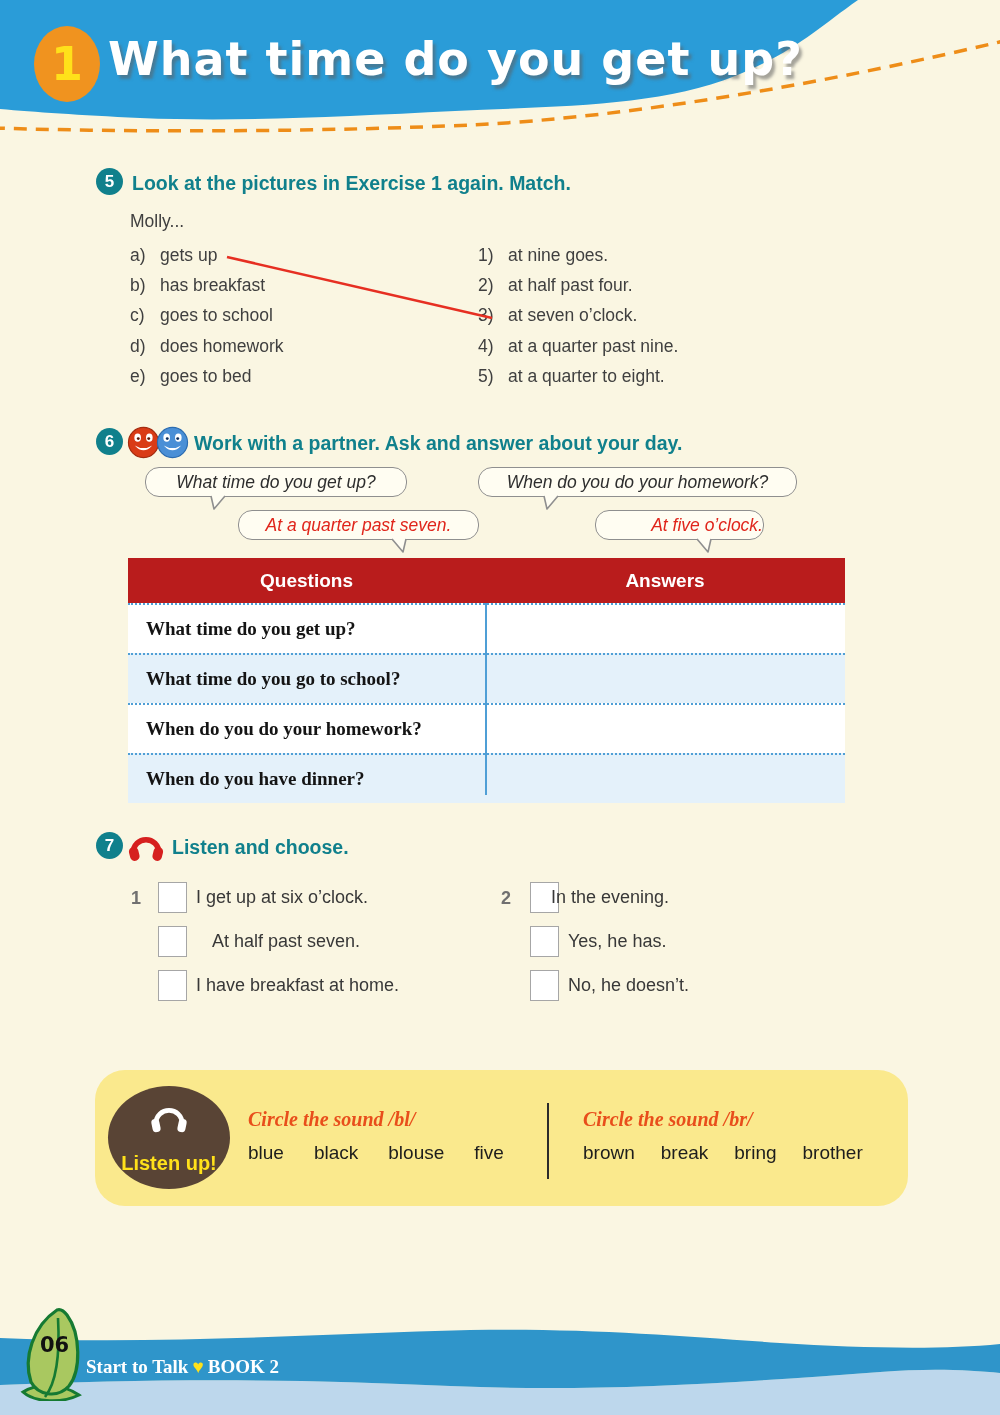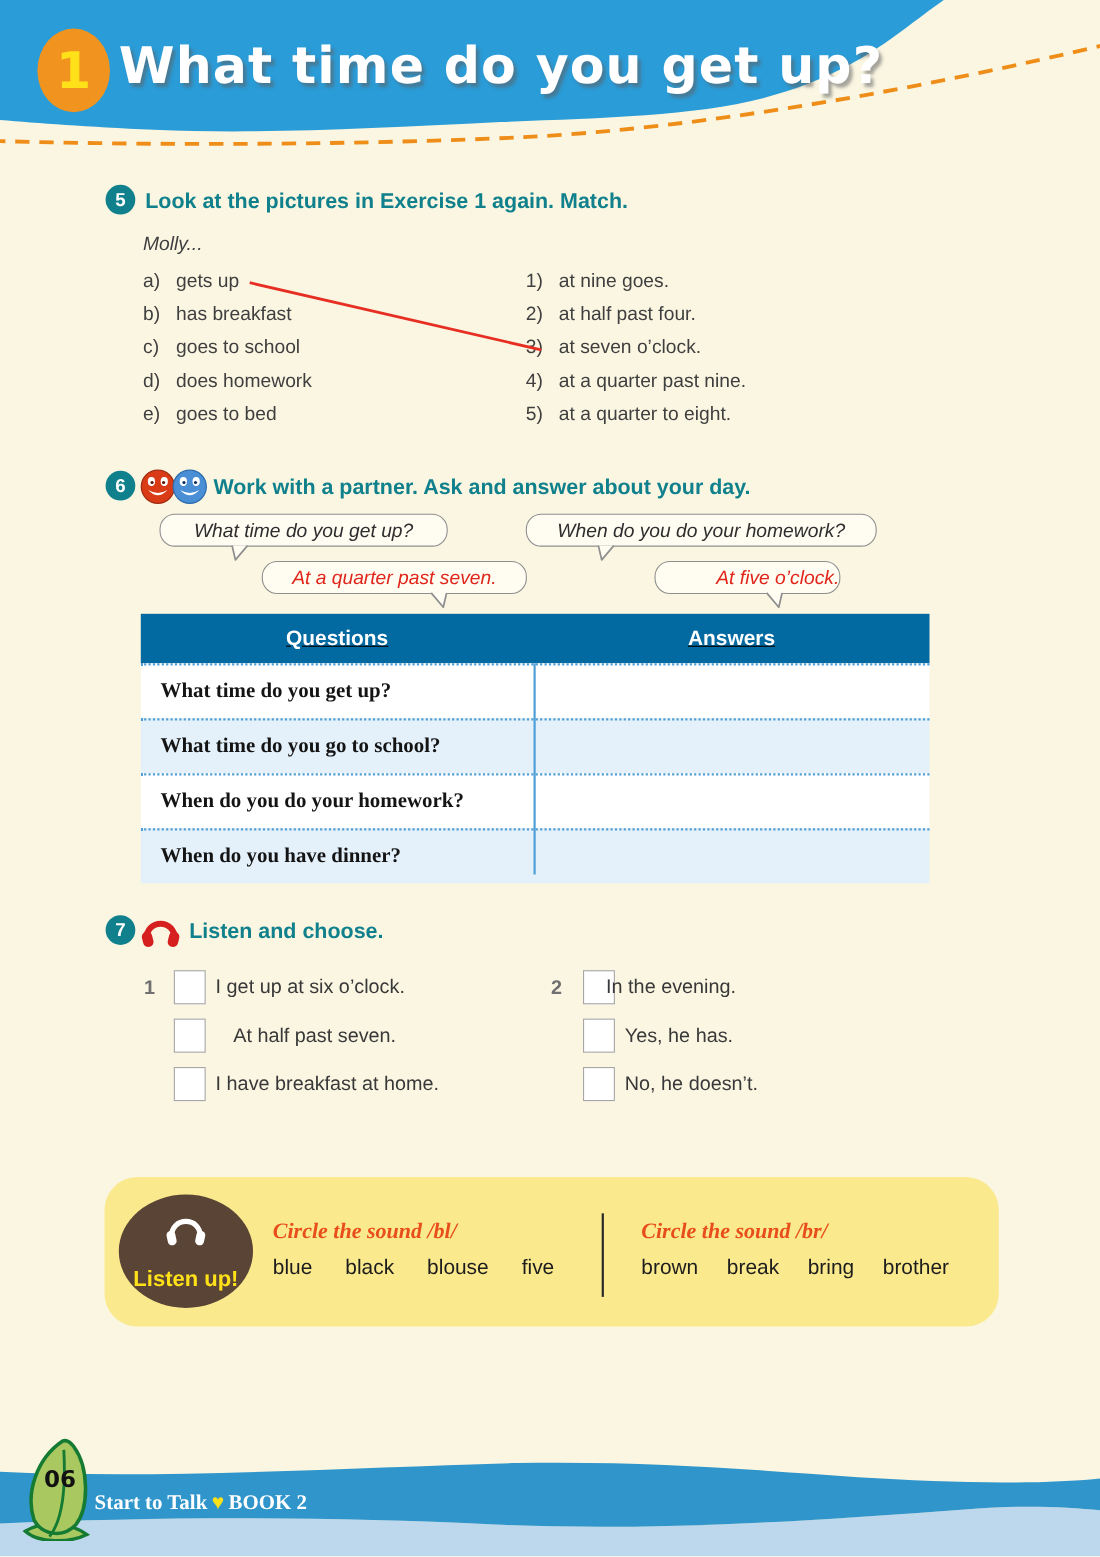--- a/index.html
+++ b/index.html
@@ -34,42 +34,42 @@
     position:absolute;width:27px;height:27px;border-radius:50%;
     background:#10808c;color:#fff;font-weight:bold;font-size:17px;
     display:flex;align-items:center;justify-content:center;
   }
   .ex-heading{
     position:absolute;margin:0;color:#10808c;font-weight:bold;
     font-size:19.5px;white-space:nowrap;
   }
 
   
-  .intro{position:absolute;left:130px;top:211px;margin:0;font-size:17.5px;color:#3f3f3f;font-style:italic;}
+  .intro{position:absolute;left:130px;top:211px;margin:0;font-size:17.5px;color:#3f3f3f;}
   .match-area{position:absolute;left:130px;top:240px;width:620px;height:160px;}
   .match-col{position:absolute;top:0;margin:0;padding:0;list-style:none;}
   .match-col.left{left:0;}
   .match-col.right{left:348px;}
   .match-col li{height:30.4px;display:flex;align-items:center;font-size:17.5px;color:#3f3f3f;}
   .match-col li .mk{width:30px;flex:none;}
   .match-line-svg{position:absolute;left:0;top:0;pointer-events:none;}
 
   
   .smiley{position:absolute;top:426px;}
   .bubble{
     position:absolute;height:28px;background:#fffdf2;
     border:1.6px solid #8f8f8f;border-radius:14px;
     display:flex;align-items:center;justify-content:center;
     font-size:17.5px;font-style:italic;color:#2e2e2e;white-space:nowrap;
   }
   .bubble.red{color:#e0251b;}
   .bubble .tail{position:absolute;bottom:-13.5px;}
 
   .qa-table{position:absolute;left:128px;top:558px;width:717px;}
-  .qa-head{display:flex;height:45px;background:#0369a1;text-decoration:underline;}
+  .qa-head{display:flex;height:45px;background:#b91c1c;}
   .qa-head div{
     color:#fff;font-weight:bold;font-size:19px;
     display:flex;align-items:center;justify-content:center;
   }
   .qa-head .c1{width:357px;} .qa-head .c2{width:360px;}
   .qa-row{display:flex;height:48px;border-top:2px dotted #4f9fd6;}
   .qa-row.alt{background:#e4f1fa;} .qa-row.plain{background:#ffffff;}
   .qa-row .q{
     width:339px;padding-left:18px;display:flex;align-items:center;
     font-family:"Liberation Serif",serif;font-weight:bold;font-size:19px;color:#141414;

